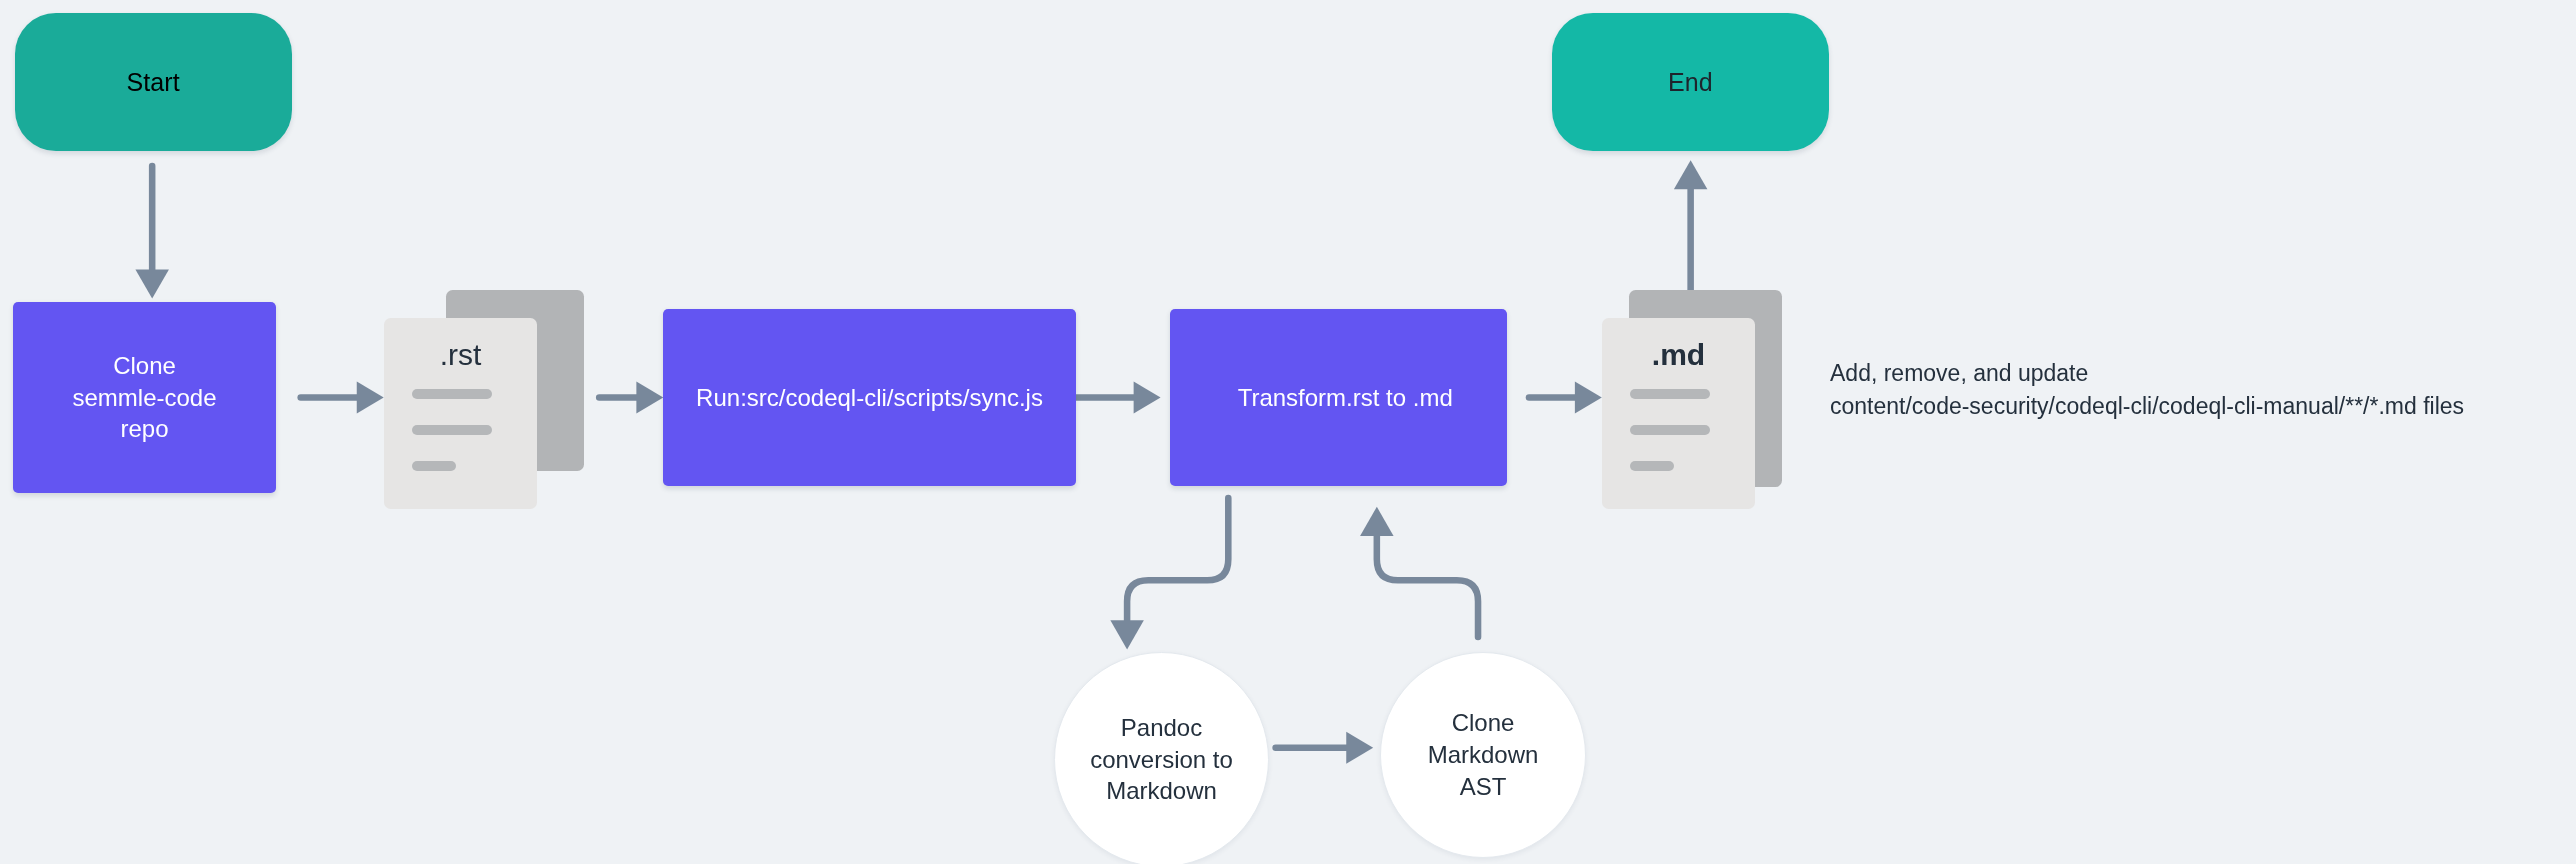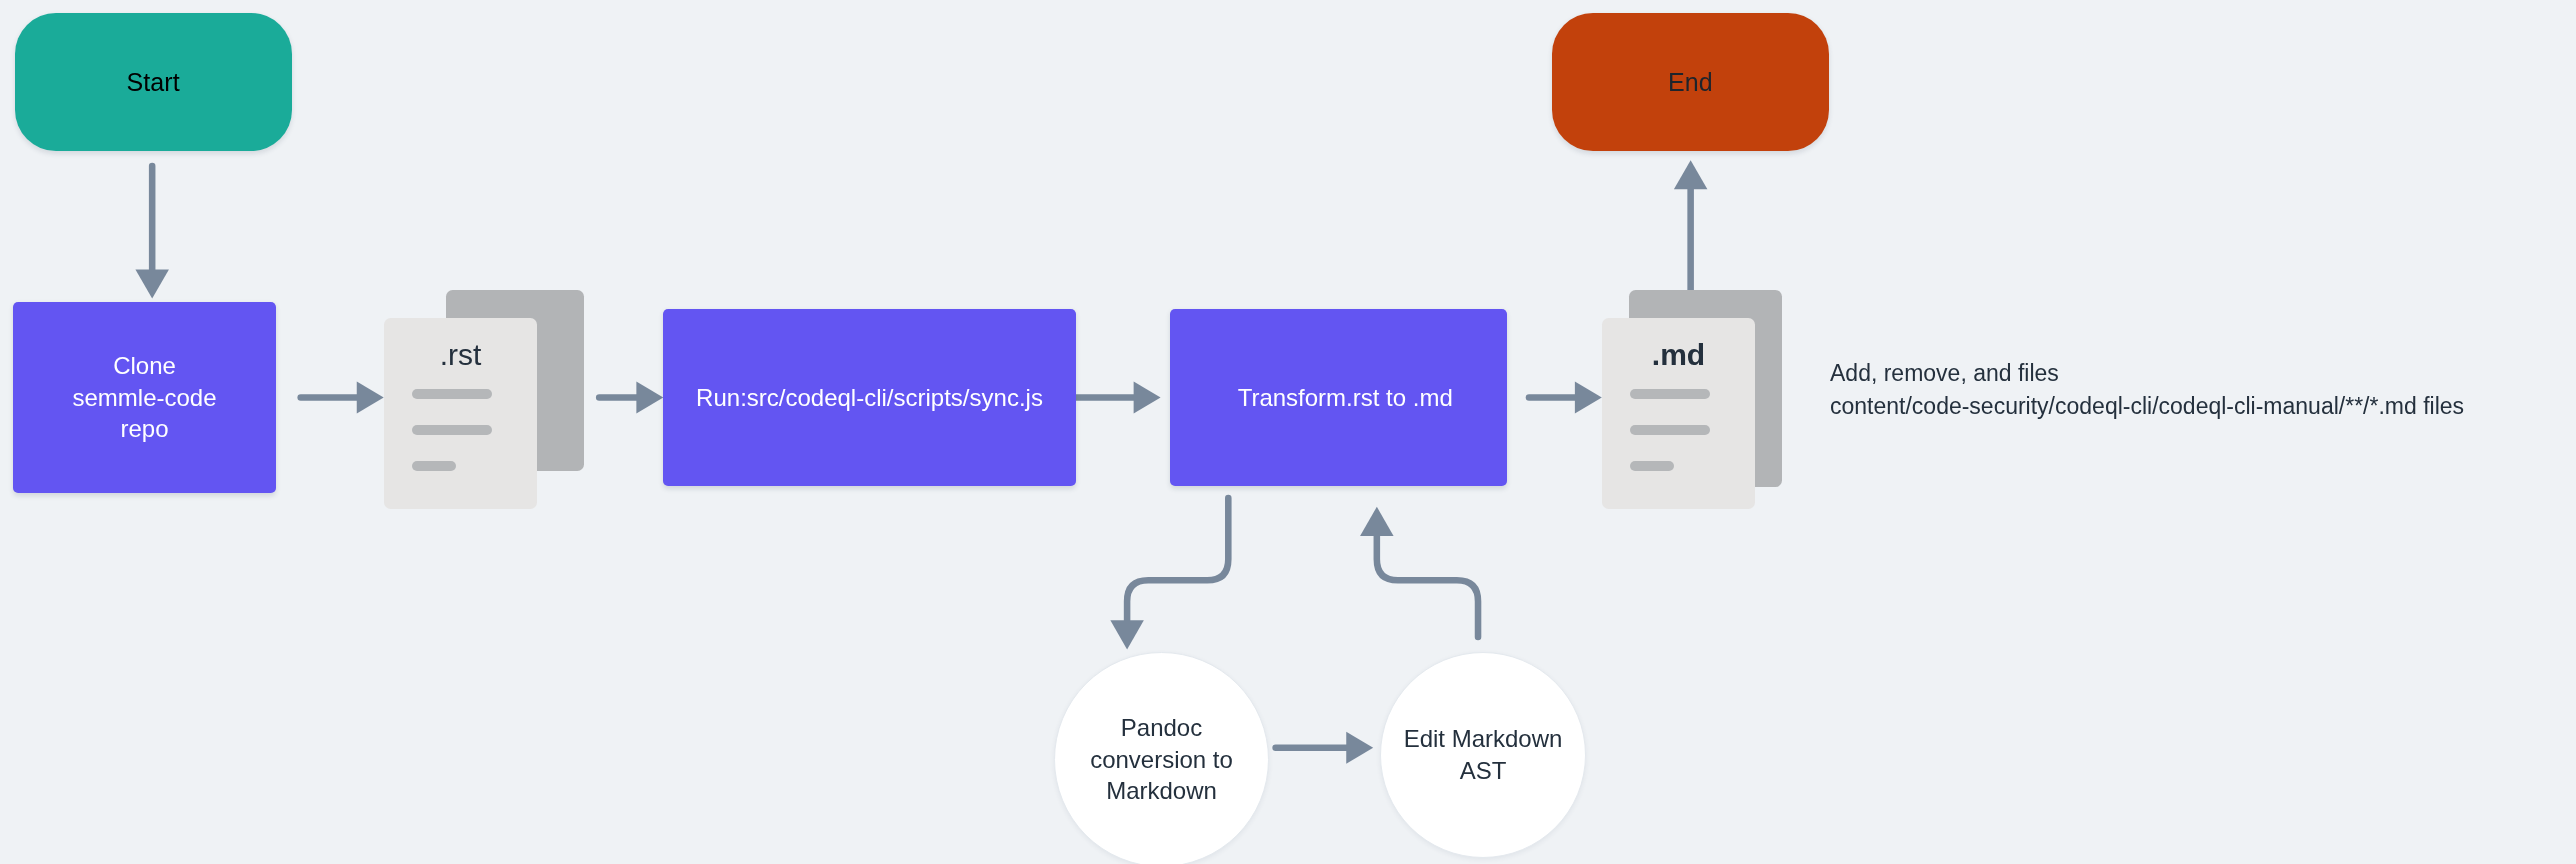--- a/index.html
+++ b/index.html
@@ -29,21 +29,21 @@
   }
 
   
   .pill {
     border-radius: 41px;
     box-shadow: 0 2.2px 5.1px rgba(40,55,80,0.13);
     font-size: 25px;
     letter-spacing: 0.1px;
   }
   .pill.start { background: #1aab99; color: #000000; }
-  .pill.end   { background: #c2410c; color: #1e242c; }
+  .pill.end   { background: #14b8a6; color: #1e242c; }
 
   
   .proc {
     background: #6355f2;
     color: #ffffff;
     border-radius: 5.1px;
     box-shadow: 0 2.2px 5.8px rgba(40,55,80,0.14);
     font-size: 24px;
     padding: 7.3px 11.6px;
   }
@@ -212,23 +212,23 @@
     </div>
   </div>
 
   <div class="node circ" style="left:1054px; top:652px; width:215px; height:215px; flex-direction:column;">
     <span class="ln">Pandoc</span>
     <span class="ln">conversion to</span>
     <span class="ln">Markdown</span>
   </div>
 
   <div class="node circ" style="left:1380px; top:652px; width:206px; height:206px; flex-direction:column;">
-    <span class="ln">Edit Markdown</span>
+    <span class="ln">Clone Markdown</span>
     <span class="ln">AST</span>
   </div>
 
   <div class="annotation" style="left:1830px; top:357px;">
-    <span class="ln">Add, remove, and files</span>
+    <span class="ln">Add, remove, and update</span>
     <span class="ln">content/code-security/codeql-cli/codeql-cli-manual/**/*.md files</span>
   </div>
 
 </div>
 
 
 </body></html>

